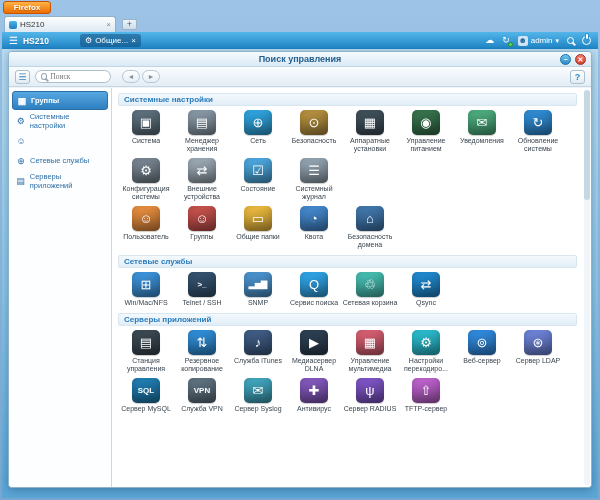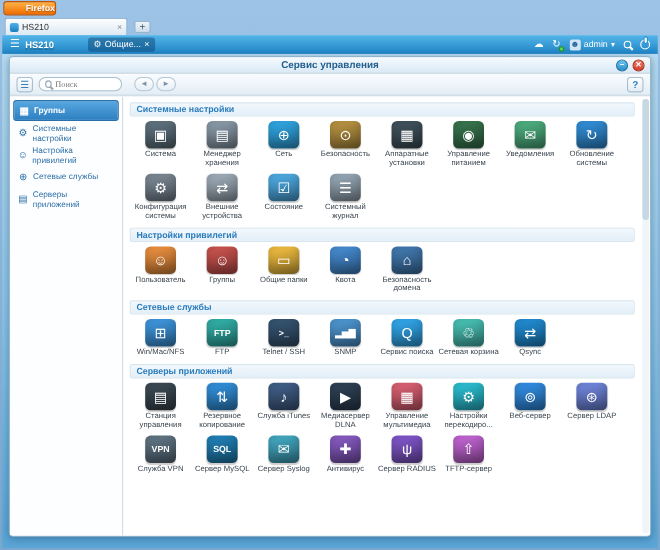--- a/index.html
+++ b/index.html
@@ -4,21 +4,21 @@
 <style>
   *{box-sizing:border-box;margin:0;padding:0}
   html,body{width:600px;height:500px;overflow:hidden}
   body{font-family:"Liberation Sans",sans-serif}
   .screen{position:relative;width:600px;height:500px;background:linear-gradient(#9dc3e6,#7aa7cf);overflow:hidden}
 
   
   .titlebar{position:absolute;top:0;left:0;right:0;height:15px}
   .ffbtn{position:absolute;top:1px;left:3px;width:48px;height:13px;border-radius:3px;
     background:linear-gradient(#ffb347,#ef6c00);border:1px solid #c25400;color:#fff;
-    font-size:8px;font-weight:bold;line-height:11px;text-align:right;text-shadow:0 1px 1px rgba(0,0,0,.3)}
+    font-size:8px;font-weight:bold;line-height:11px;text-align:center;text-shadow:0 1px 1px rgba(0,0,0,.3)}
   .tabbar{position:absolute;top:15px;left:0;right:0;height:17px}
   .tab{position:absolute;left:4px;top:1px;width:112px;height:16px;background:linear-gradient(#fdfeff,#dce8f2);
     border:1px solid #8fb0cc;border-bottom:none;border-radius:3px 3px 0 0;display:flex;align-items:center;gap:3px;
     padding:0 4px;font-size:8px;color:#333}
   .tab-fav{width:8px;height:8px;border-radius:2px;background:linear-gradient(#4db2e8,#1c7fc0)}
   .tab-close{margin-left:auto;color:#888;font-size:8px;line-height:8px}
   .newtab{position:absolute;left:122px;top:4px;width:15px;height:11px;border-radius:2px;border:1px solid #9ab4cc;
     background:linear-gradient(#eef4fa,#cddcea);font-size:9px;line-height:9px;text-align:center;color:#456}
 
   
@@ -122,21 +122,21 @@
           <span>admin</span>
           <span class="caret">▾</span>
         </span>
         <span class="mag"></span>
         <span class="pwr"></span>
       </span>
     </div>
 
     <div class="window">
       <div class="win-title">
-        <span>Сервис управления</span>
+        <span>Поиск управления</span>
         <span class="win-ctrls">
           <span class="cbtn min">−</span>
           <span class="cbtn close">✕</span>
         </span>
       </div>
 
       <div class="toolbar">
         <span class="sq-btn">☰</span>
         <span class="search">
           <span class="mag"></span>
@@ -155,21 +155,20 @@
             <div class="side-item selected">
               <span class="si-icon">▦</span>
               <span>Группы</span>
             </div>
             <div class="side-item">
               <span class="si-icon">⚙</span>
               <span>Системные настройки</span>
             </div>
             <div class="side-item">
               <span class="si-icon">☺</span>
-              <span>Настройка привилегий</span>
             </div>
             <div class="side-item">
               <span class="si-icon">⊕</span>
               <span>Сетевые службы</span>
             </div>
             <div class="side-item">
               <span class="si-icon">▤</span>
               <span>Серверы приложений</span>
             </div>
           </div>
@@ -222,21 +221,20 @@
                     <div class="app-icon" style="background: linear-gradient(165deg, rgb(74, 163, 216) 20%, rgb(46, 101, 134) 100%);">☑</div>
                     <div class="app-label">Состояние</div>
                   </div>
                   <div class="app">
                     <div class="app-icon" style="background: linear-gradient(165deg, rgb(143, 160, 173) 20%, rgb(89, 99, 107) 100%);">☰</div>
                     <div class="app-label">Системный журнал</div>
                   </div>
                 </div>
               </div>
               <div class="section">
-                <div class="sec-header">Настройки привилегий</div>
                 <div class="grid">
                   <div class="app">
                     <div class="app-icon" style="background: linear-gradient(165deg, rgb(224, 137, 60) 20%, rgb(139, 85, 37) 100%);">☺</div>
                     <div class="app-label">Пользователь</div>
                   </div>
                   <div class="app">
                     <div class="app-icon" style="background: linear-gradient(165deg, rgb(193, 79, 74) 20%, rgb(120, 49, 46) 100%);">☺</div>
                     <div class="app-label">Группы</div>
                   </div>
                   <div class="app">
@@ -254,24 +252,20 @@
                 </div>
               </div>
               <div class="section">
                 <div class="sec-header">Сетевые службы</div>
                 <div class="grid">
                   <div class="app">
                     <div class="app-icon" style="background: linear-gradient(165deg, rgb(59, 143, 212) 20%, rgb(37, 89, 131) 100%);">⊞</div>
                     <div class="app-label">Win/Mac/NFS</div>
                   </div>
                   <div class="app">
-                    <div class="app-icon txt" style="background: linear-gradient(165deg, rgb(47, 168, 160) 20%, rgb(29, 104, 99) 100%);">FTP</div>
-                    <div class="app-label">FTP</div>
-                  </div>
-                  <div class="app">
                     <div class="app-icon txt" style="background: linear-gradient(165deg, rgb(51, 80, 108) 20%, rgb(32, 50, 67) 100%);">&gt;_</div>
                     <div class="app-label">Telnet / SSH</div>
                   </div>
                   <div class="app">
                     <div class="app-icon txt" style="background: linear-gradient(165deg, rgb(74, 144, 200) 20%, rgb(46, 89, 124) 100%);">▂▅▇</div>
                     <div class="app-label">SNMP</div>
                   </div>
                   <div class="app">
                     <div class="app-icon" style="background: linear-gradient(165deg, rgb(47, 159, 224) 20%, rgb(29, 99, 139) 100%);">Q</div>
                     <div class="app-label">Сервис поиска</div>
@@ -315,26 +309,26 @@
                   </div>
                   <div class="app">
                     <div class="app-icon" style="background: linear-gradient(165deg, rgb(47, 134, 216) 20%, rgb(29, 83, 134) 100%);">⊚</div>
                     <div class="app-label">Веб-сервер</div>
                   </div>
                   <div class="app">
                     <div class="app-icon" style="background: linear-gradient(165deg, rgb(106, 127, 210) 20%, rgb(66, 79, 130) 100%);">⊛</div>
                     <div class="app-label">Сервер LDAP</div>
                   </div>
                   <div class="app">
+                    <div class="app-icon txt" style="background: linear-gradient(165deg, rgb(31, 122, 173) 20%, rgb(19, 76, 107) 100%);">SQL</div>
+                    <div class="app-label">Сервер MySQL</div>
+                  </div>
+                  <div class="app">
                     <div class="app-icon txt" style="background: linear-gradient(165deg, rgb(92, 111, 125) 20%, rgb(57, 69, 78) 100%);">VPN</div>
                     <div class="app-label">Служба VPN</div>
-                  </div>
-                  <div class="app">
-                    <div class="app-icon txt" style="background: linear-gradient(165deg, rgb(31, 122, 173) 20%, rgb(19, 76, 107) 100%);">SQL</div>
-                    <div class="app-label">Сервер MySQL</div>
                   </div>
                   <div class="app">
                     <div class="app-icon" style="background: linear-gradient(165deg, rgb(63, 160, 184) 20%, rgb(39, 99, 114) 100%);">✉</div>
                     <div class="app-label">Сервер Syslog</div>
                   </div>
                   <div class="app">
                     <div class="app-icon" style="background: linear-gradient(165deg, rgb(128, 86, 184) 20%, rgb(79, 53, 114) 100%);">✚</div>
                     <div class="app-label">Антивирус</div>
                   </div>
                   <div class="app">

